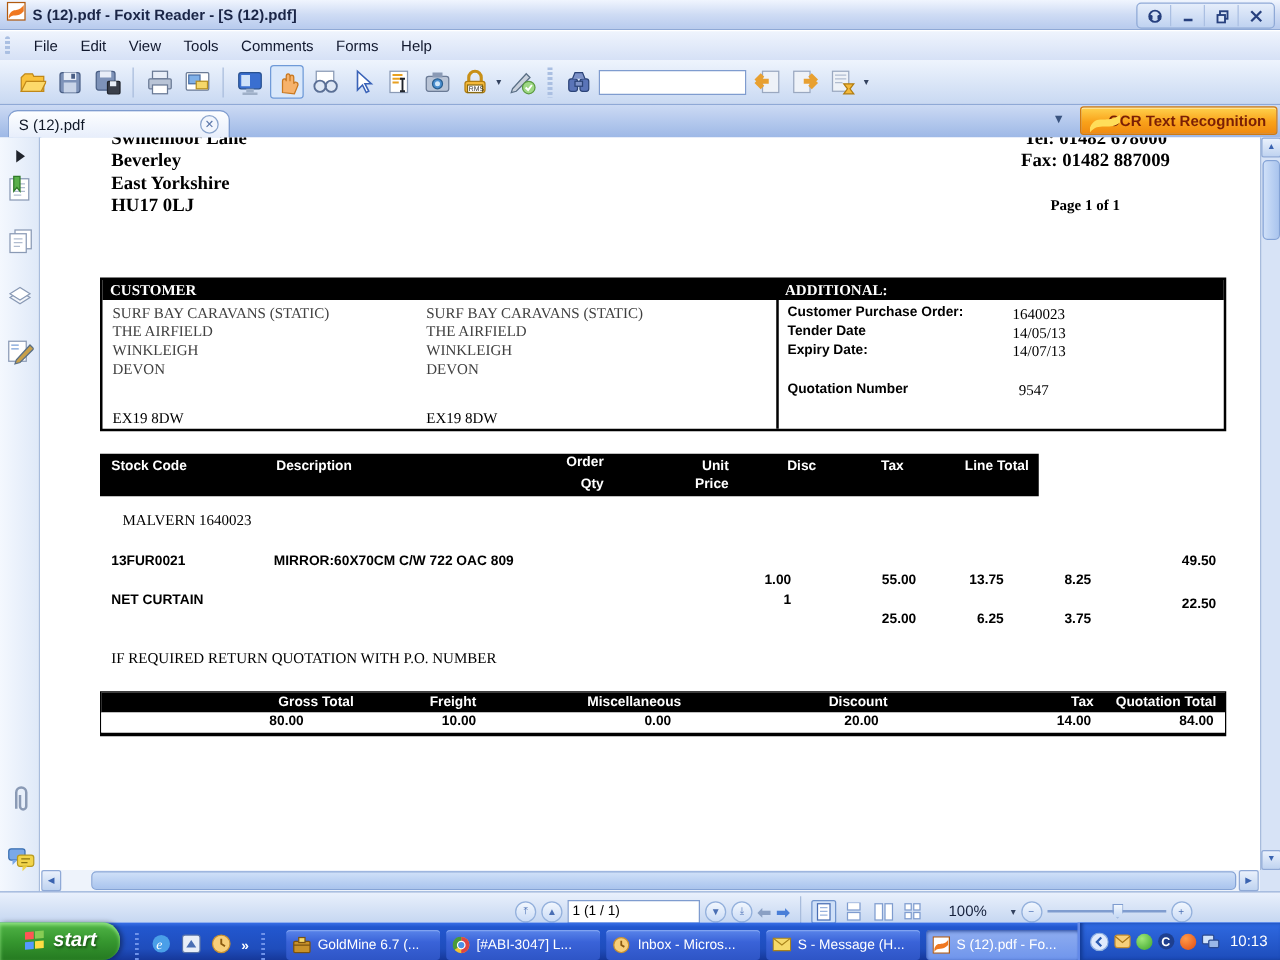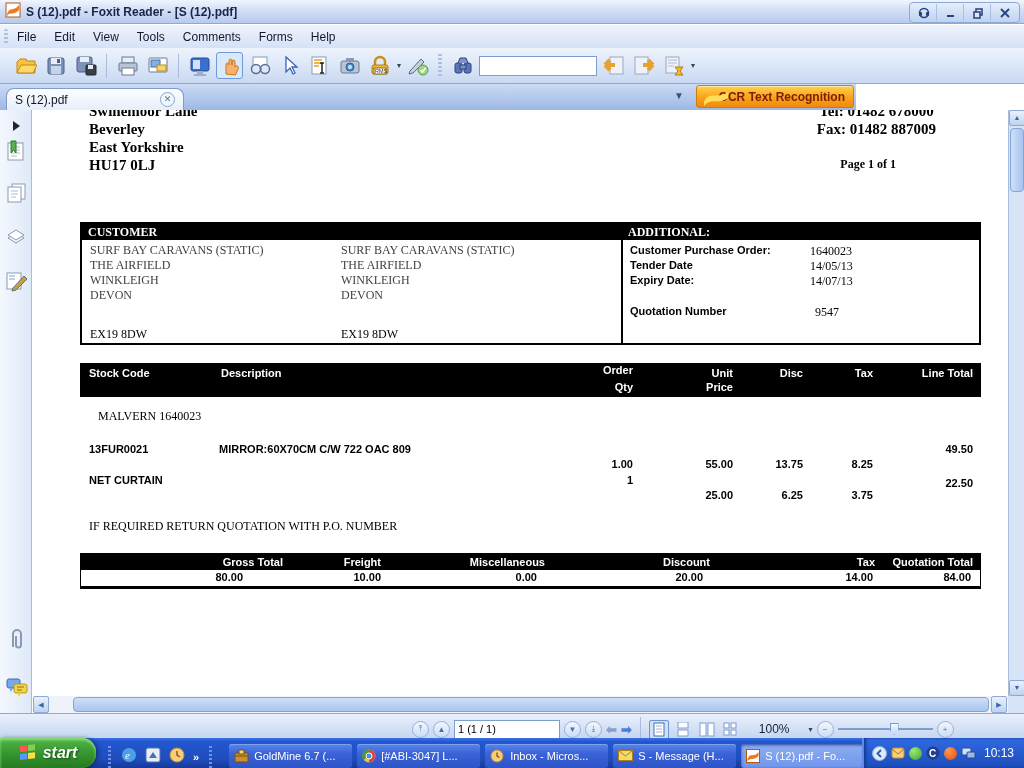--- a/index.html
+++ b/index.html
@@ -13,39 +13,39 @@
     border-bottom:1px solid #8fa9d6;display:flex;align-items:center;padding:0 5px;gap:5px}
   .title-text{font-size:12px;color:#1a2546;font-weight:bold}
   .win-controls{position:absolute;right:4px;top:2px;display:flex;gap:1px;
     background:linear-gradient(#e6eefb,#bfd2f0);border:1px solid #8fa9d6;border-radius:4px;padding:1px}
   .win-btn{width:26px;height:17px;display:flex;align-items:center;justify-content:center;
     border-right:1px solid #aabfe2;color:#27407e;font:bold 11px "Liberation Sans",sans-serif;cursor:default}
   .win-btn:last-child{border-right:none}
 
   
   .menubar{position:absolute;top:25px;left:0;width:1024px;height:23px;
-    background:linear-gradient(#eff4fd,#d6e1f6);display:flex;align-items:center;padding-left:8px}
+    background:linear-gradient(#eff4fd,#d6e1f6);display:flex;align-items:center;padding-left:18px}
   .grip{position:absolute;left:4px;top:4px;bottom:4px;width:4px;
     background:repeating-linear-gradient(#aabfe2 0 2px,transparent 2px 4px);border-radius:2px}
   .menu-item{font-size:12px;color:#11182e;padding:3px 9px}
 
   
   .toolbar{position:absolute;top:48px;left:0;width:1024px;height:36px;
     background:linear-gradient(#eef4fd,#c9d9f2);border-bottom:1px solid #8fa9d6;
     display:flex;align-items:center;padding-left:12px;gap:3px}
   .tbtn{width:27px;height:27px;display:flex;align-items:center;justify-content:center;border-radius:3px}
   .tbtn.active{background:#d9e8fb;border:1px solid #6f9ad8}
   .tsep{width:1px;height:24px;background:#a8bcdc;margin:0 4px}
   .tgrip{width:4px;height:24px;margin:0 4px;
     background:repeating-linear-gradient(#aabfe2 0 2px,transparent 2px 4px)}
   .search-box{width:118px;height:20px;border:1px solid #7f9ccf;background:#fff;font-size:11px;padding:0 3px}
   .caret{font-size:8px;color:#33425f;margin-left:1px}
 
   
-  .tabbar{position:absolute;top:84px;left:0;width:856px;height:26px;
+  .tabbar{position:absolute;top:84px;left:0;width:1024px;height:26px;
     background:linear-gradient(#ccdaf4,#9db8e6)}
   .tab{position:absolute;left:6px;bottom:0;width:178px;height:22px;
     background:linear-gradient(#fdfeff,#e7eefb);border:1px solid #7f9ccf;border-bottom:none;
     border-radius:8px 8px 0 0;display:flex;align-items:center;padding:0 8px;gap:8px}
   .tab-label{font-size:12px;color:#101827;flex:1}
   .tab-close{width:15px;height:15px;border:1px solid #8aa4cc;border-radius:50%;
     color:#5a76a8;font-size:9px;line-height:13px;text-align:center;background:#f2f6fd}
   .tab-caret{position:absolute;right:172px;top:6px;color:#3a547f;font-size:10px}
   .ocr-btn{position:absolute;right:2px;top:1px;width:158px;height:23px;
     background:linear-gradient(#ffd24d,#f9a21a 55%,#f08a10);border:1px solid #d07a10;border-radius:3px;
@@ -77,21 +77,21 @@
 
   .custbox{position:absolute;left:47px;top:112px;width:901px;height:123px;border:2px solid #000;background:#fff}
   .custhead{position:absolute;left:0;top:0;width:100%;height:16px;background:#000}
   .custhead span{position:absolute;top:1px;font:bold 12px "Liberation Serif",serif;color:#fff}
   .addrcol{position:absolute;top:19px;font:12px "Liberation Serif",serif;line-height:15px;color:#404040}
   .postcode{position:absolute;top:103px;font:12px "Liberation Serif",serif;color:#000}
   .vdiv{position:absolute;left:539px;top:0;width:2px;height:119px;background:#000}
   .addlabel{position:absolute;left:548px;font:bold 11px "Liberation Sans",sans-serif;color:#000}
   .addval{position:absolute;left:728px;font:12px "Liberation Serif",serif;color:#000}
 
-  .itemshead{position:absolute;left:47px;top:253px;width:901px;height:34px;background:#000}
+  .itemshead{position:absolute;left:47px;top:253px;width:751px;height:34px;background:#000}
   .col{position:absolute;font:bold 11px "Liberation Sans",sans-serif;color:#fff;white-space:nowrap}
   .itemsbody{position:absolute;left:47px;top:287px;width:901px;height:160px}
   .cell{position:absolute;font:bold 11px "Liberation Sans",sans-serif;color:#000;white-space:nowrap}
   .scell{position:absolute;font:12px "Liberation Serif",serif;color:#000;white-space:nowrap}
 
   .totbox{position:absolute;left:47px;top:443px;width:901px;border:1px solid #000;border-bottom:3px solid #000;background:#fff}
   .tothead{position:relative;width:100%;height:16px;background:#000}
   .totvals{position:relative;width:100%;height:16px;background:#fff}
   .tothead span{position:absolute;top:2px;font:bold 11px "Liberation Sans",sans-serif;color:#fff;white-space:nowrap}
   .totvals span{position:absolute;top:1px;font:bold 11px "Liberation Sans",sans-serif;color:#000;white-space:nowrap}

